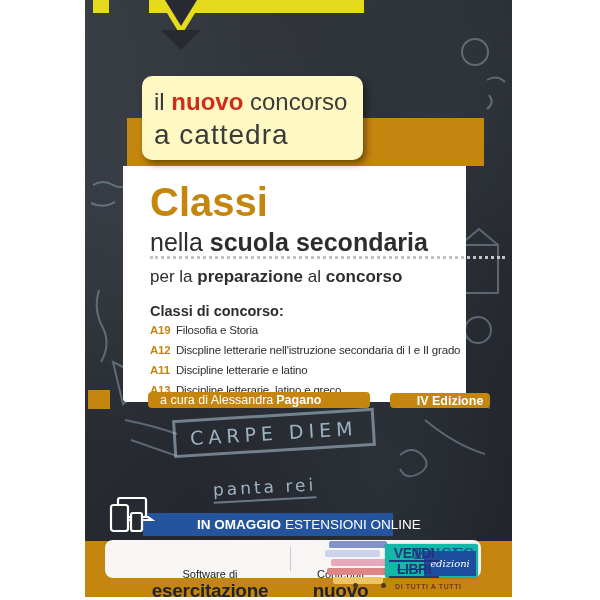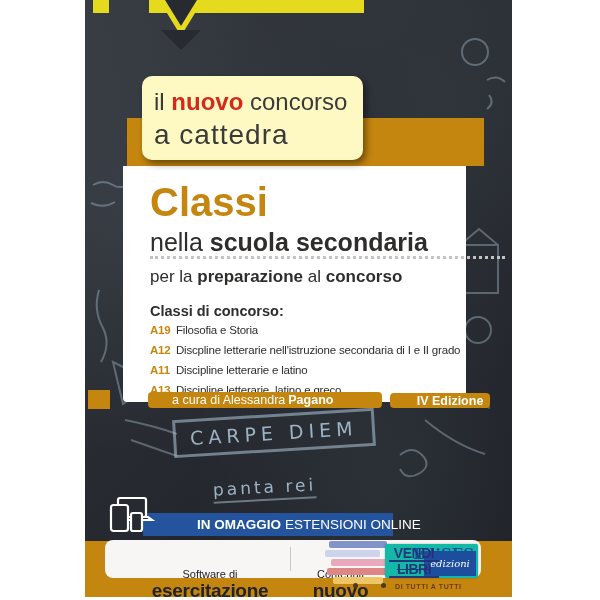--- a/index.html
+++ b/index.html
@@ -50,21 +50,21 @@
   .dotline{position:absolute;left:65px;top:256px;width:355px;border-top:3px dotted #c3c3c3;z-index:4;}
   .tagline{position:absolute;left:27px;top:101px;font-size:17px;color:#2e2d2c;white-space:nowrap;}
   .tagline b{font-weight:700;}
   .cls-head{position:absolute;left:27px;top:137px;font-size:14.5px;font-weight:700;color:#2e2d2c;}
   .cls-row{position:absolute;left:27px;font-size:11.5px;color:#2e2d2c;white-space:nowrap;letter-spacing:-.2px;}
   .cls-row .code{color:#c5860f;font-weight:700;display:inline-block;width:26px;}
 
   
   .badge{position:absolute;background:#c5860f;border-radius:4px;color:#fff;z-index:4;
          font-size:12.5px;display:flex;align-items:center;}
-  .curator{left:63px;top:392px;width:210px;height:16px;padding-left:24px;}
+  .curator{left:63px;top:392px;width:210px;height:16px;padding-left:12px;}
   .curator b{font-weight:700;margin-left:3px;}
   .edition{left:305px;top:393px;width:80px;height:15px;justify-content:center;font-weight:600;padding-left:20px;}
   .o-sq{position:absolute;left:3px;top:390px;width:22px;height:19px;background:#c5860f;z-index:2;}
 
   
   .promo{position:absolute;left:58px;top:513px;width:250px;height:23px;background:#24549d;z-index:3;
          color:#fff;font-size:13.5px;display:flex;align-items:center;padding-left:54px;
          box-sizing:border-box;white-space:nowrap;}
   .promo b{font-weight:800;margin-right:4px;}
   .devices{position:absolute;left:22px;top:495px;width:52px;height:46px;z-index:4;}

